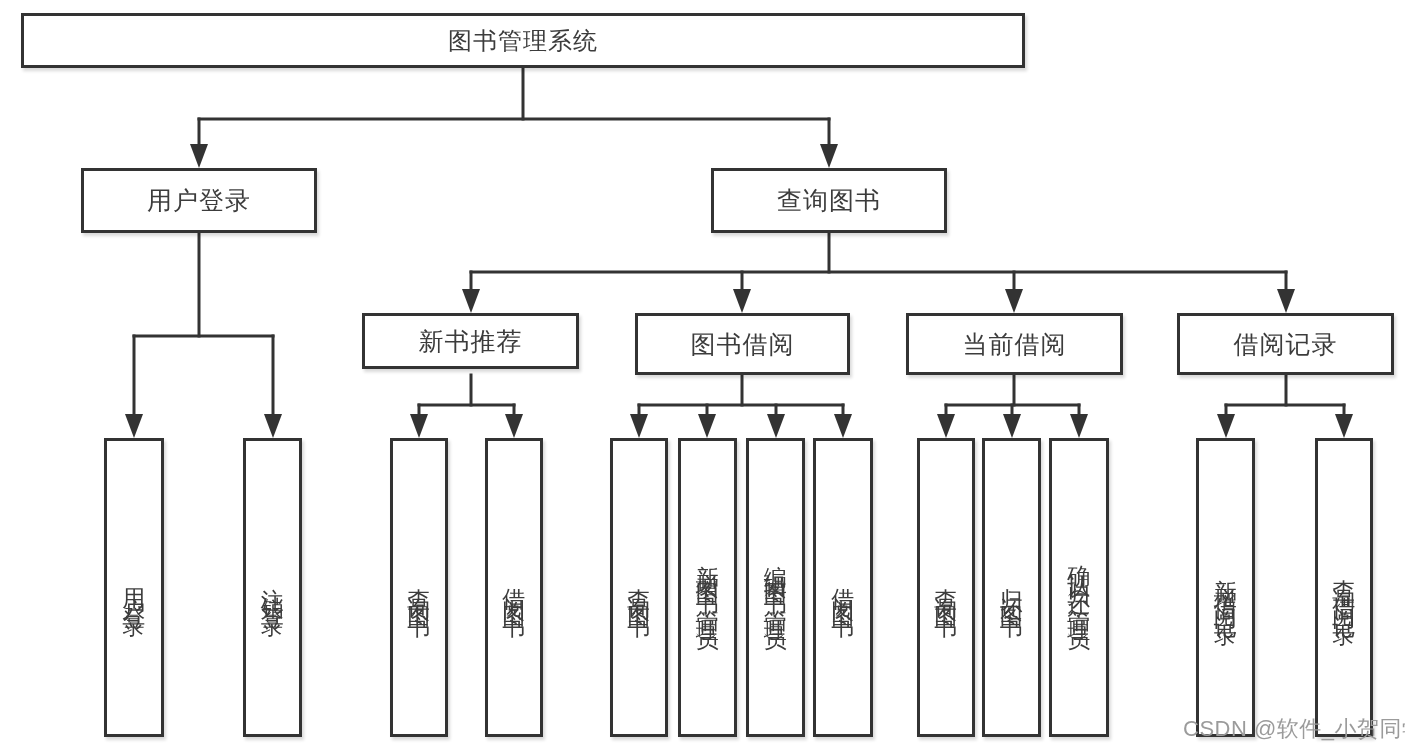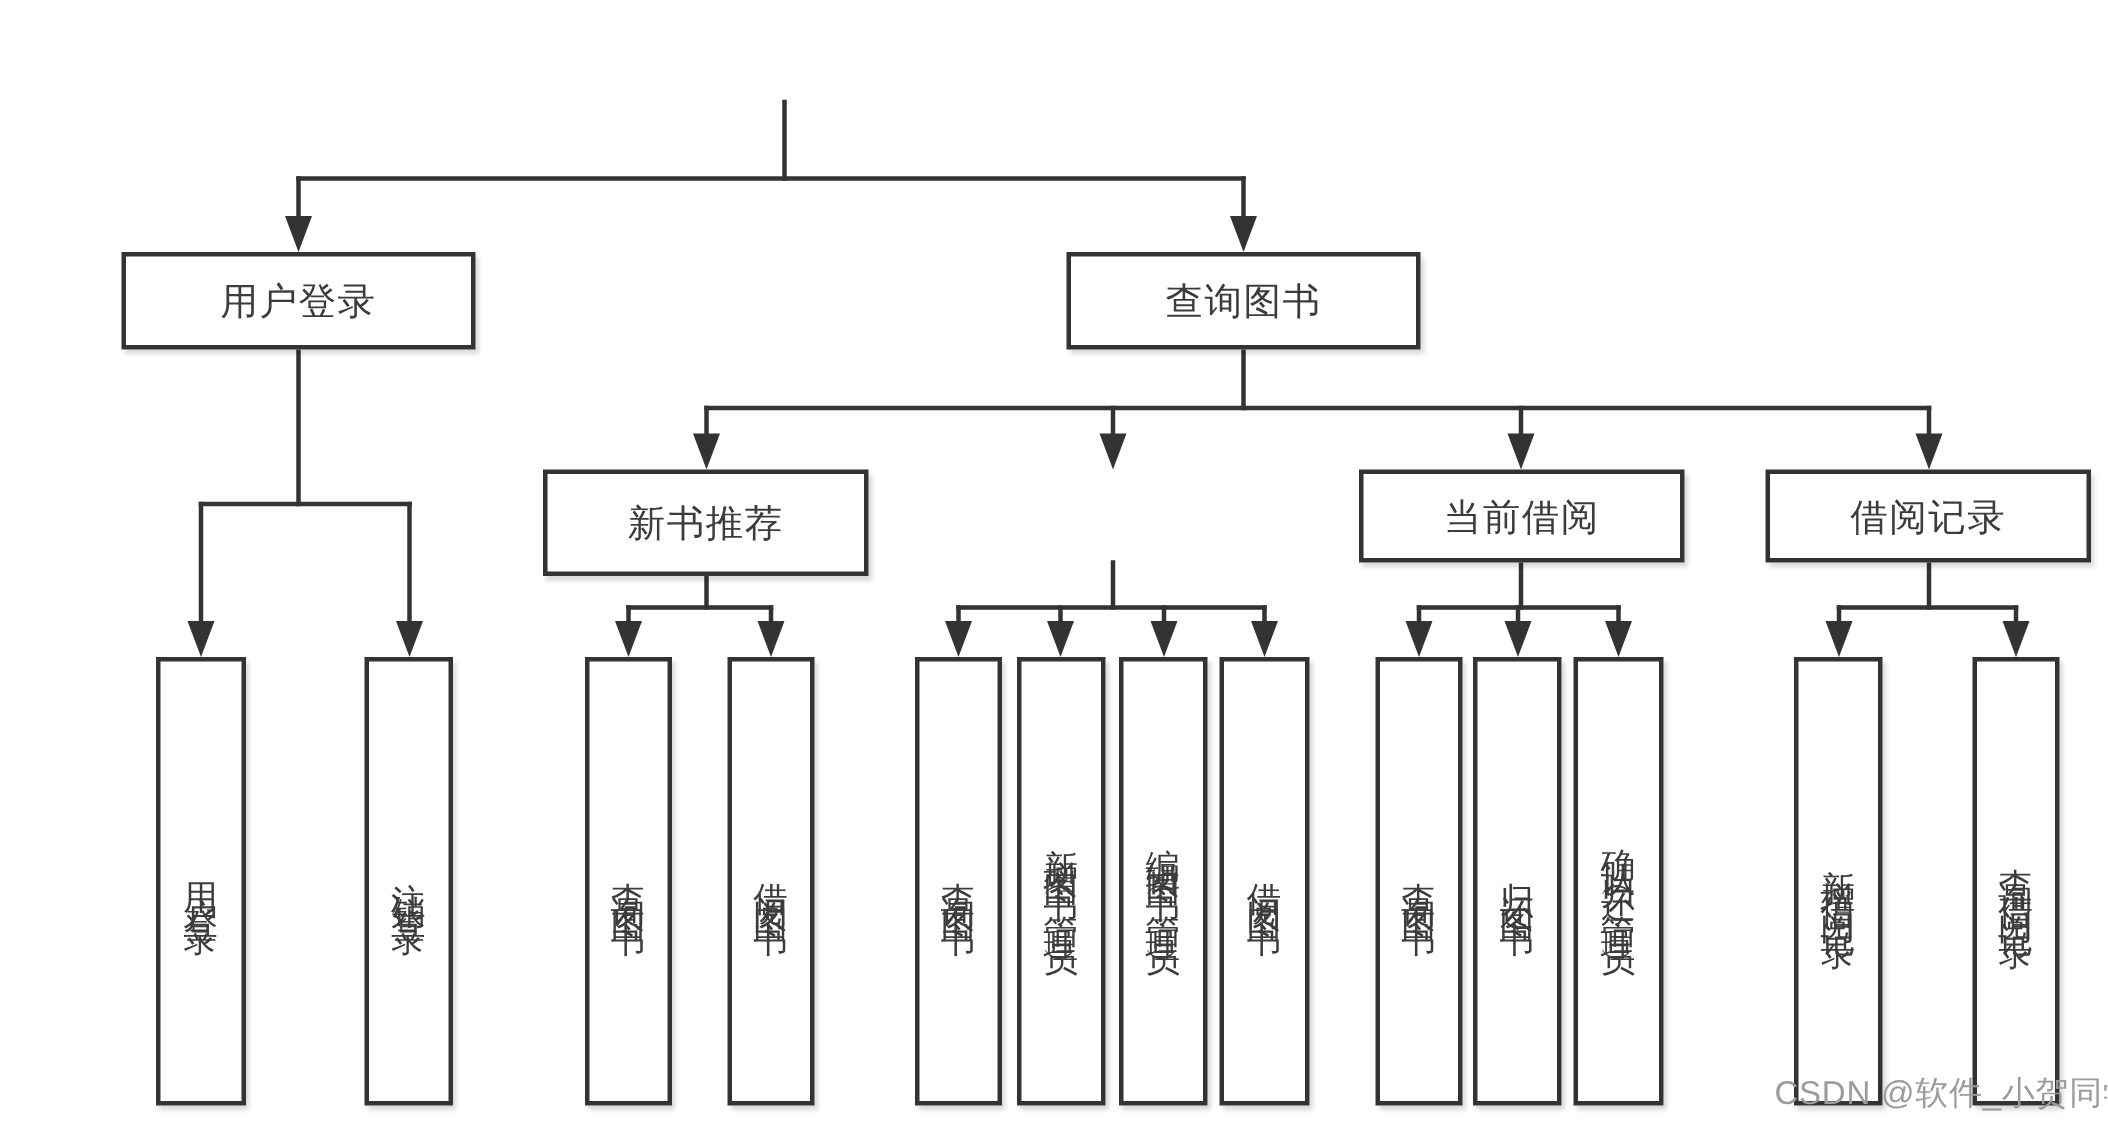--- a/index.html
+++ b/index.html
@@ -16,21 +16,21 @@
     border:3px solid #333333;background:#ffffff;
     box-shadow:2px 3px 3px rgba(0,0,0,0.15);
     z-index:1;
     display:flex;align-items:center;justify-content:center;
     color:#3c3c3c;
   }
   .hbox{font-size:25px;letter-spacing:1px;}
   .n-root{left:21px;top:13px;width:1004px;height:55px;font-size:24px;}
   .n-userlogin{left:81px;top:168px;width:236px;height:65px;}
   .n-bookmgmt{left:711px;top:168px;width:236px;height:65px;}
-  .n-newbook{left:362px;top:313px;width:217px;height:71px;}
+  .n-newbook{left:362px;top:313px;width:217px;height:56px;}
   .n-bookborrow{left:635px;top:313px;width:215px;height:62px;}
   .n-currentborrow{left:906px;top:313px;width:217px;height:62px;}
   .n-borrowrecords{left:1177px;top:313px;width:217px;height:62px;}
   .leaf{top:438px;height:299px;}
   .vtext{
     writing-mode:vertical-rl;
     font-size:23px;letter-spacing:9px;line-height:1.15;
     white-space:nowrap;color:#3c3c3c;
   }
   .l-g1a{left:104px;width:60px;}
@@ -116,25 +116,27 @@
       <polygon points="767,414 785,414 776,438"></polygon>
       <polygon points="834,414 852,414 843,438"></polygon>
       <polygon points="937,414 955,414 946,438"></polygon>
       <polygon points="1003,414 1021,414 1012,438"></polygon>
       <polygon points="1070,414 1088,414 1079,438"></polygon>
       <polygon points="1217,414 1235,414 1226,438"></polygon>
       <polygon points="1335,414 1353,414 1344,438"></polygon>
     </g>
   </svg>
 
+  <div class="box hbox n-root">图书管理系统</div>
 
   <div class="box hbox n-userlogin">用户登录</div>
   <div class="box hbox n-bookmgmt">查询图书</div>
 
   <div class="box hbox n-newbook">新书推荐</div>
+  <div class="box hbox n-bookborrow">图书借阅</div>
   <div class="box hbox n-currentborrow">当前借阅</div>
   <div class="box hbox n-borrowrecords">借阅记录</div>
 
   <div class="box leaf l-g1a">
     <span class="vtext">用户登录</span>
   </div>
   <div class="box leaf l-g1b">
     <span class="vtext">注销登录</span>
   </div>
 

